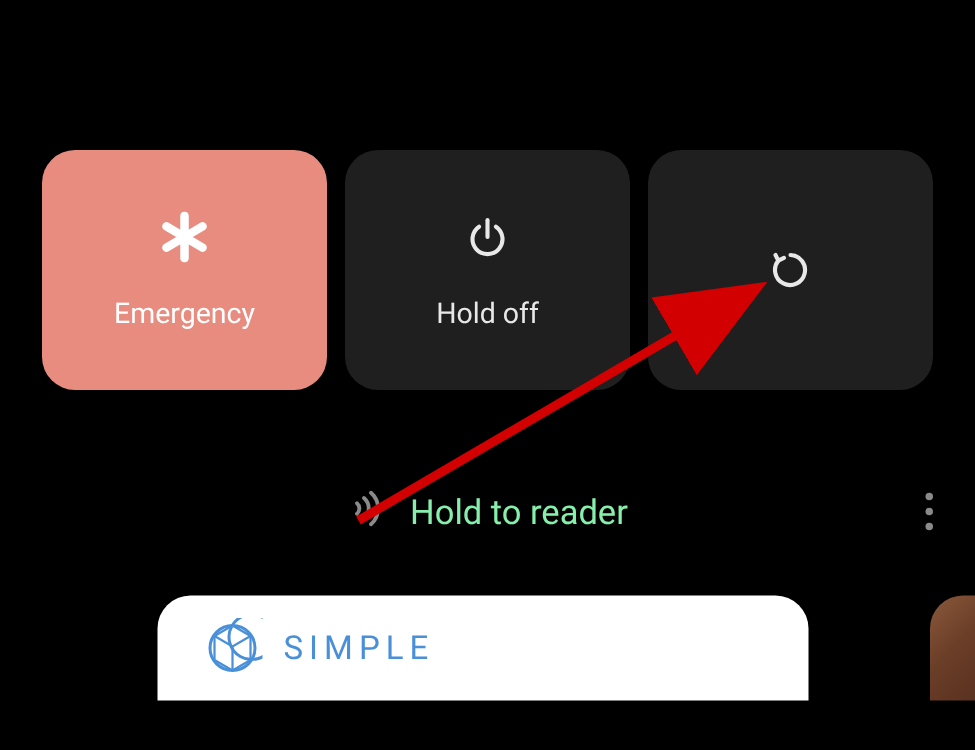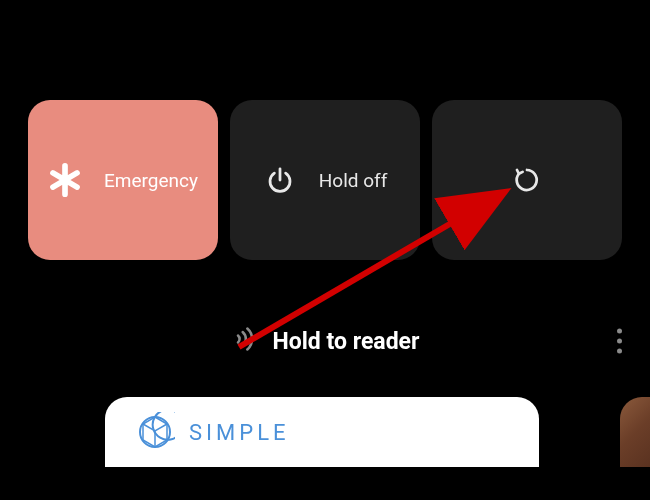--- a/index.html
+++ b/index.html
@@ -19,21 +19,21 @@
       display: flex;
       gap: 12px;
       padding: 100px 25px 0 25px;
       justify-content: center;
     }
     .power-button {
       width: 190px;
       height: 160px;
       border-radius: 22px;
       display: flex;
-      flex-direction: row;
+      flex-direction: column;
       align-items: center;
       justify-content: center;
       gap: 22px;
       cursor: pointer;
     }
     .emergency-button {
       background: #e88c7f;
     }
     .dark-button {
       background: #1f1f1f;
@@ -55,23 +55,23 @@
     }
     .nfc-section {
       display: flex;
       align-items: center;
       justify-content: center;
       gap: 14px;
       margin-top: 65px;
       position: relative;
     }
     .nfc-text {
-      color: #ffffff;
+      color: #86efac;
       font-size: 23px;
-      font-weight: 700;
+      font-weight: 400;
     }
     .menu-dots {
       position: absolute;
       right: 28px;
       top: 50%;
       transform: translateY(-50%);
       display: flex;
       flex-direction: column;
       gap: 5px;
       cursor: pointer;

